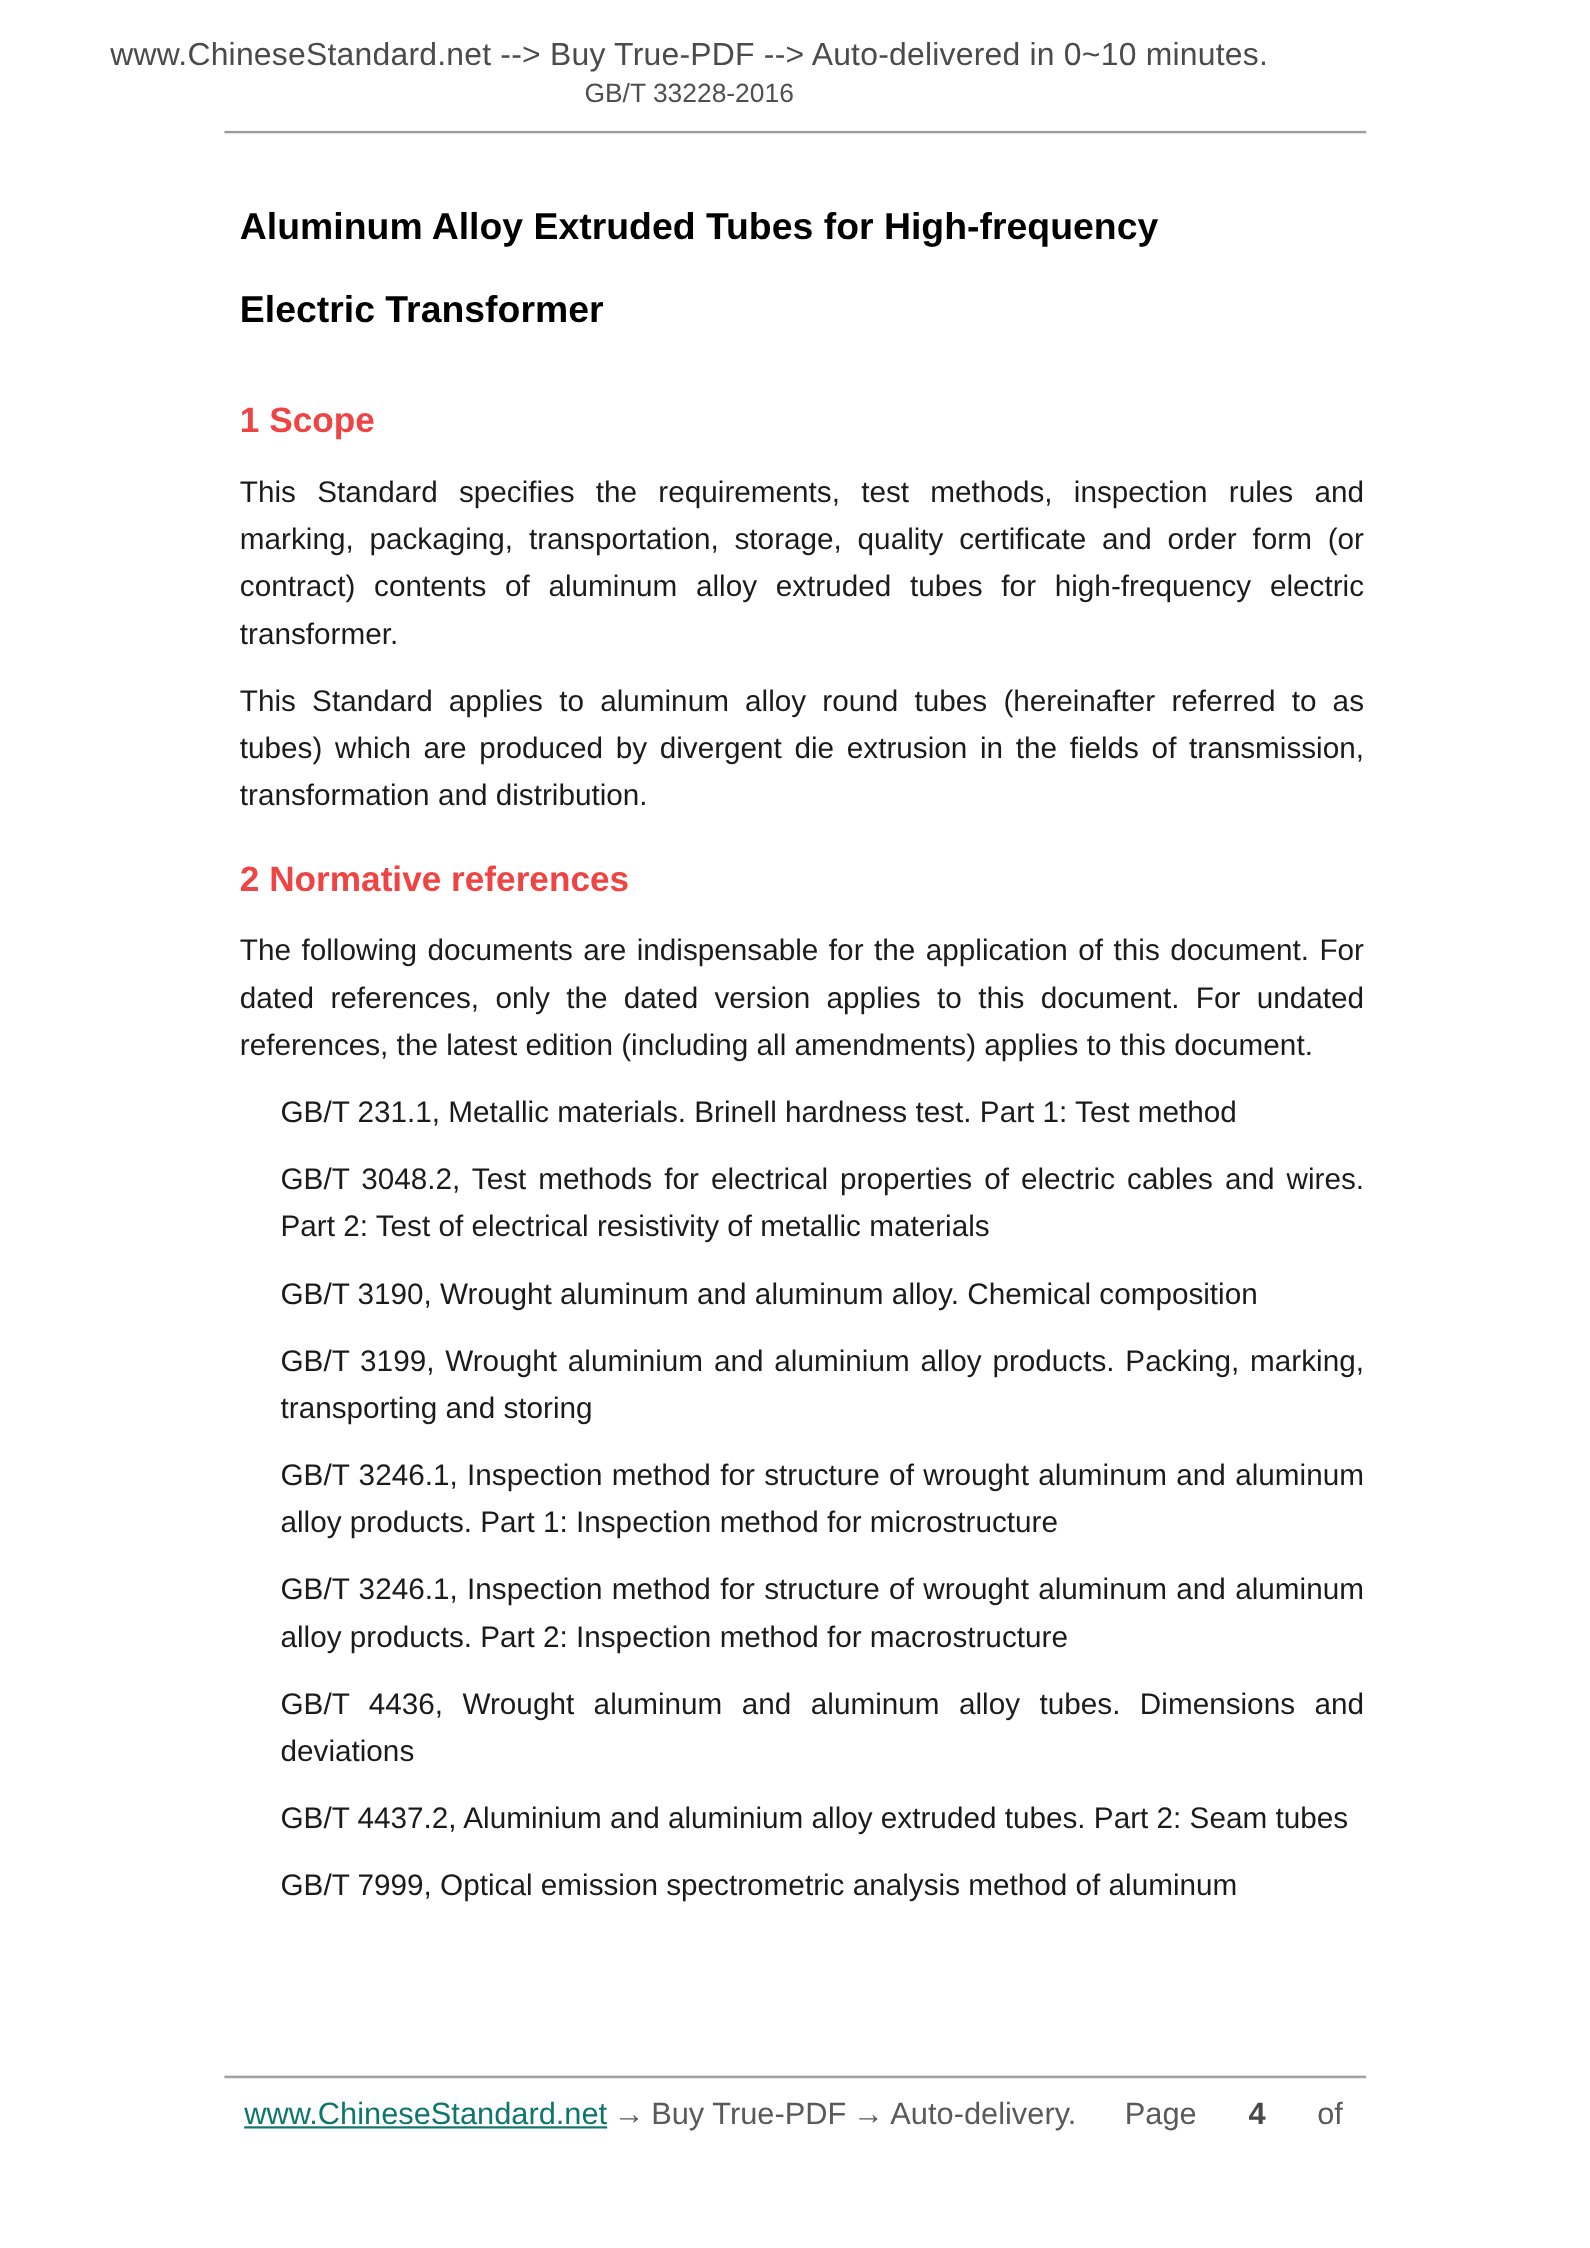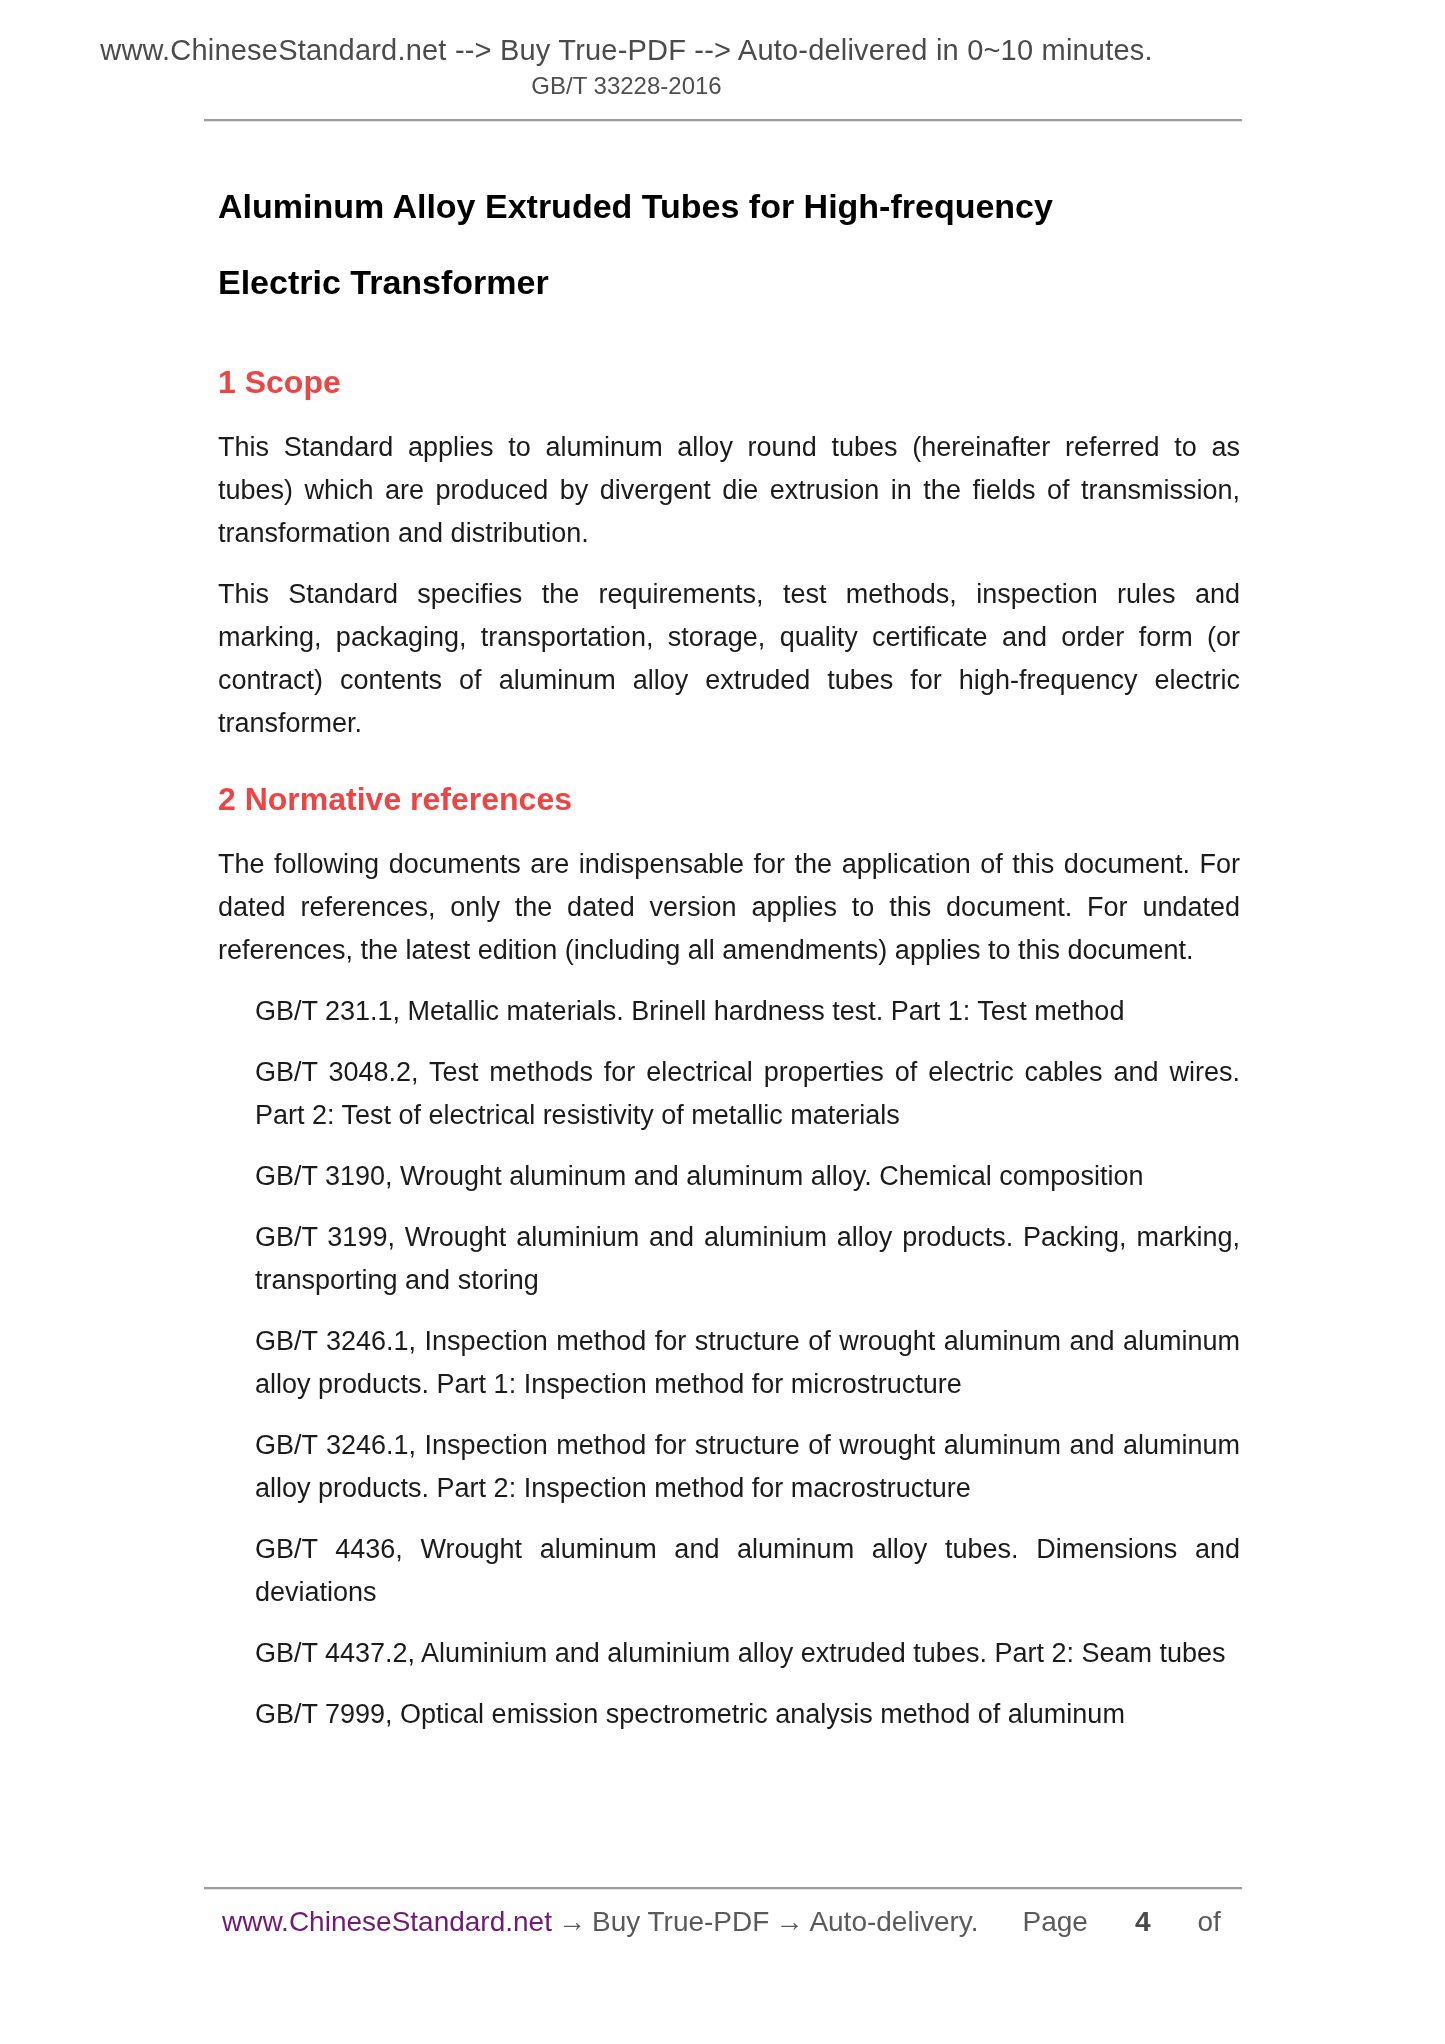--- a/index.html
+++ b/index.html
@@ -90,21 +90,22 @@
     left: 222px;
     width: 1003px;
     display: flex;
     justify-content: space-between;
     align-items: baseline;
     font-size: 28px;
     color: #5a5a5a;
   }
   .footer-left { white-space: nowrap; }
   .footer-left a {
-    color: #701a75;
+    color: #0f766e;
+    text-decoration: underline;
     cursor: pointer;
   }
   .footer-arrow { padding: 0 6px; }
   .footer-right { white-space: nowrap; }
   .footer-right .pg-num { font-weight: bold; color: #4a4a4a; }
   .footer-right span { padding: 0 3px; margin-left: 41px; }
 </style>
 </head>
 <body>
 
@@ -114,22 +115,22 @@
   <div class="header-docnum">GB/T 33228-2016</div>
   <div class="rule header-rule"></div>
 
   <div class="content">
     <div class="doc-title">
       <div>Aluminum Alloy Extruded Tubes for High-frequency</div>
       <div>Electric Transformer</div>
     </div>
 
     <h2 class="section-heading">1 Scope</h2>
+    <p>This Standard specifies the requirements, test methods, inspection rules and marking, packaging, transportation, storage, quality certificate and order form (or contract) contents of aluminum alloy extruded tubes for high-frequency electric transformer.</p>
     <p>This Standard applies to aluminum alloy round tubes (hereinafter referred to as tubes) which are produced by divergent die extrusion in the fields of transmission, transformation and distribution.</p>
-    <p>This Standard specifies the requirements, test methods, inspection rules and marking, packaging, transportation, storage, quality certificate and order form (or contract) contents of aluminum alloy extruded tubes for high-frequency electric transformer.</p>
 
     <h2 class="section-heading second">2 Normative references</h2>
     <p>The following documents are indispensable for the application of this document. For dated references, only the dated version applies to this document. For undated references, the latest edition (including all amendments) applies to this document.</p>
 
     <p class="ref">GB/T 231.1, Metallic materials. Brinell hardness test. Part 1: Test method</p>
     <p class="ref">GB/T 3048.2, Test methods for electrical properties of electric cables and wires. Part 2: Test of electrical resistivity of metallic materials</p>
     <p class="ref">GB/T 3190, Wrought aluminum and aluminum alloy. Chemical composition</p>
     <p class="ref">GB/T 3199, Wrought aluminium and aluminium alloy products. Packing, marking, transporting and storing</p>
     <p class="ref">GB/T 3246.1, Inspection method for structure of wrought aluminum and aluminum alloy products. Part 1: Inspection method for microstructure</p>
     <p class="ref">GB/T 3246.1, Inspection method for structure of wrought aluminum and aluminum alloy products. Part 2: Inspection method for macrostructure</p>

